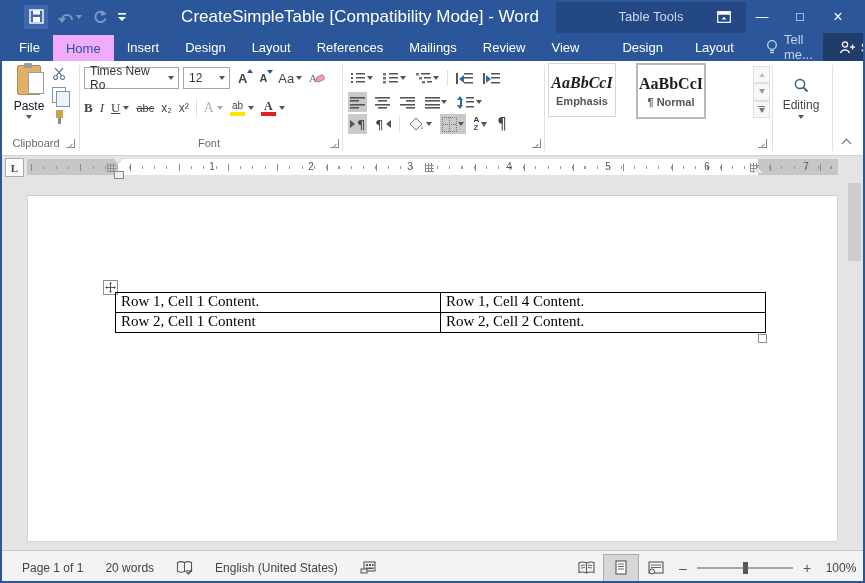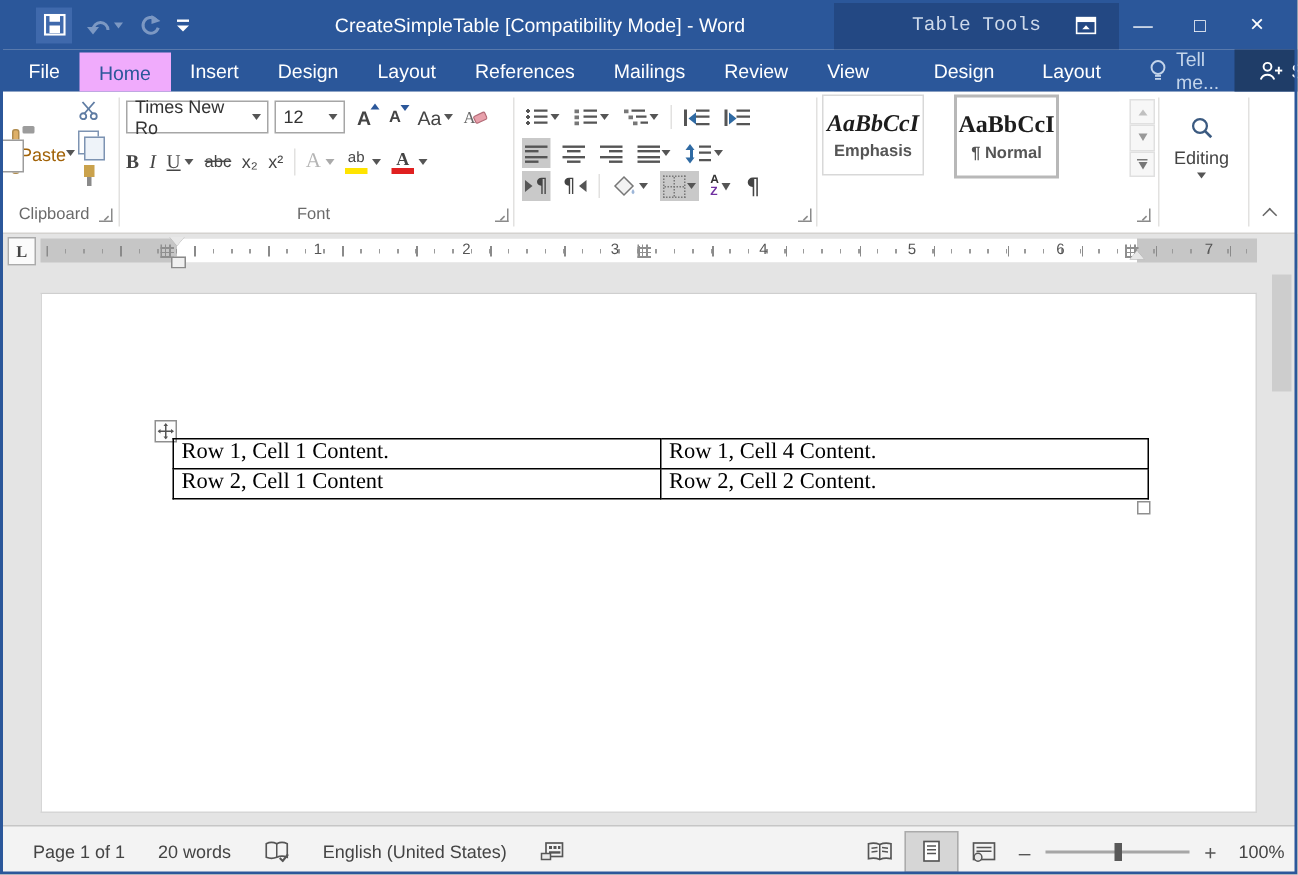--- a/index.html
+++ b/index.html
@@ -4,27 +4,27 @@
 <style>
   html,body{margin:0;padding:0;background:#888;}
   .win{position:relative;width:865px;height:583px;background:#e4e4e4;overflow:hidden;
        font-family:"Liberation Sans","DejaVu Sans",sans-serif;-webkit-font-smoothing:antialiased;}
   .win::after{content:"";position:absolute;inset:0;border:2px solid #2b579a;pointer-events:none;z-index:99;}
 
   
   .titlebar{position:absolute;left:0;top:0;width:865px;height:33px;background:#2b579a;}
   .ctx-panel{position:absolute;left:556px;top:0;width:190px;height:61px;background:rgba(10,25,50,.22);}
   .ctx-title{position:absolute;left:556px;top:0;width:190px;height:33px;display:flex;align-items:center;justify-content:center;
-             color:#cdd9ea;font-size:13px;font-family:Liberation Mono, monospace;}
+             color:#cdd9ea;font-size:13px;}
   .qat{position:absolute;left:24px;top:0;height:33px;display:flex;align-items:center;gap:10px;}
   .qat-save{width:24px;height:24px;background:#3f69ac;display:flex;align-items:center;justify-content:center;}
   .qat-btn{display:flex;align-items:center;}
   .dim{opacity:.45;}
   .title-text{position:absolute;left:160px;top:0;width:400px;height:33px;display:flex;align-items:center;justify-content:center;
-              color:#fff;font-size:13px;white-space:nowrap;}
+              color:#fff;font-size:17px;white-space:nowrap;}
   .wbtns{position:absolute;right:8px;top:0;height:33px;display:flex;align-items:center;}
   .wbtn{width:38px;height:33px;display:flex;align-items:center;justify-content:center;color:#fff;font-size:13px;}
 
   
   .tabrow{position:absolute;left:0;top:33px;width:865px;height:28px;background:#2b579a;display:flex;align-items:stretch;z-index:2;}
   .tab{display:flex;align-items:center;padding:0 13px;color:#fff;font-size:13px;white-space:nowrap;}
   .tab.active{background:#f0abfc;color:#2b579a;margin-top:2px;}
   .tab.ctx{padding:0 16px;}
   .tellme{display:flex;align-items:center;gap:6px;color:#c3d4ea;font-size:13px;padding:0 10px;margin-left:6px;}
   .share{display:flex;align-items:center;gap:6px;color:#fff;font-size:13px;background:#1f3d68;padding:0 16px;margin-left:auto;}
@@ -34,21 +34,21 @@
   .gdiv{position:absolute;top:4px;height:144px;width:1px;background:#e2e1e0;height:86px;}
   .glabel{position:absolute;top:76px;font-size:11px;color:#6a6a6a;text-align:center;}
   .launcher{position:absolute;top:78px;width:8px;height:8px;border-right:1px solid #8a8a8a;border-bottom:1px solid #8a8a8a;}
   .launcher::before{content:"";position:absolute;right:1px;bottom:1px;width:4px;height:1px;background:#8a8a8a;transform:rotate(-45deg);}
   .rbtn{display:flex;align-items:center;justify-content:center;color:#444;}
   .sel{background:#c9c9c9;}
   .dd{width:0;height:0;border-left:3px solid transparent;border-right:3px solid transparent;border-top:4px solid #555;display:inline-block;}
   .ddg{border-top-color:#aaa;}
 
   
-  .paste{position:absolute;left:8px;top:4px;width:42px;height:72px;display:flex;flex-direction:row;align-items:center;font-size:12px;color:#a16207;text-align:center;}
+  .paste{position:absolute;left:8px;top:4px;width:42px;height:72px;display:flex;flex-direction:column;align-items:center;font-size:12px;color:#0f172a;text-align:center;}
   .clipboard-icon{position:relative;width:22px;height:28px;background:#deb068;border:1px solid #b08c4f;border-radius:2px;}
   .clipboard-icon .clip{position:absolute;left:6px;top:-3px;width:8px;height:5px;background:#9c9c9c;border-radius:1px;}
   .clipboard-icon .sheet{position:absolute;right:-4px;top:6px;width:14px;height:20px;background:#fff;border:1px solid #9c9c9c;}
   .clip-col{position:absolute;left:52px;top:6px;display:flex;flex-direction:column;gap:7px;align-items:center;}
   .copy-icon{position:relative;width:12px;height:14px;border:1px solid #7d93b2;background:#fff;}
   .copy-icon::before{content:"";position:absolute;left:3px;top:3px;width:12px;height:14px;border:1px solid #7d93b2;background:#eef3f9;}
   .painter-icon{width:13px;height:14px;position:relative;}
   .painter-icon::before{content:"";position:absolute;left:3px;top:0;width:7px;height:8px;background:#caa24c;}
   .painter-icon::after{content:"";position:absolute;left:5px;top:8px;width:3px;height:6px;background:#8a8a8a;}
 

